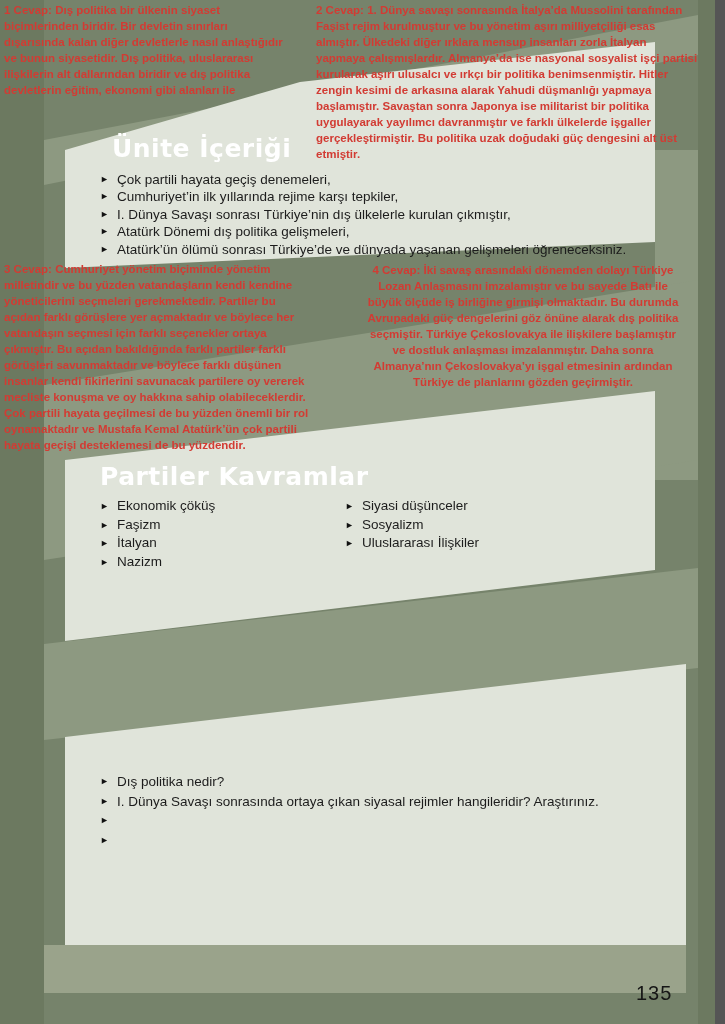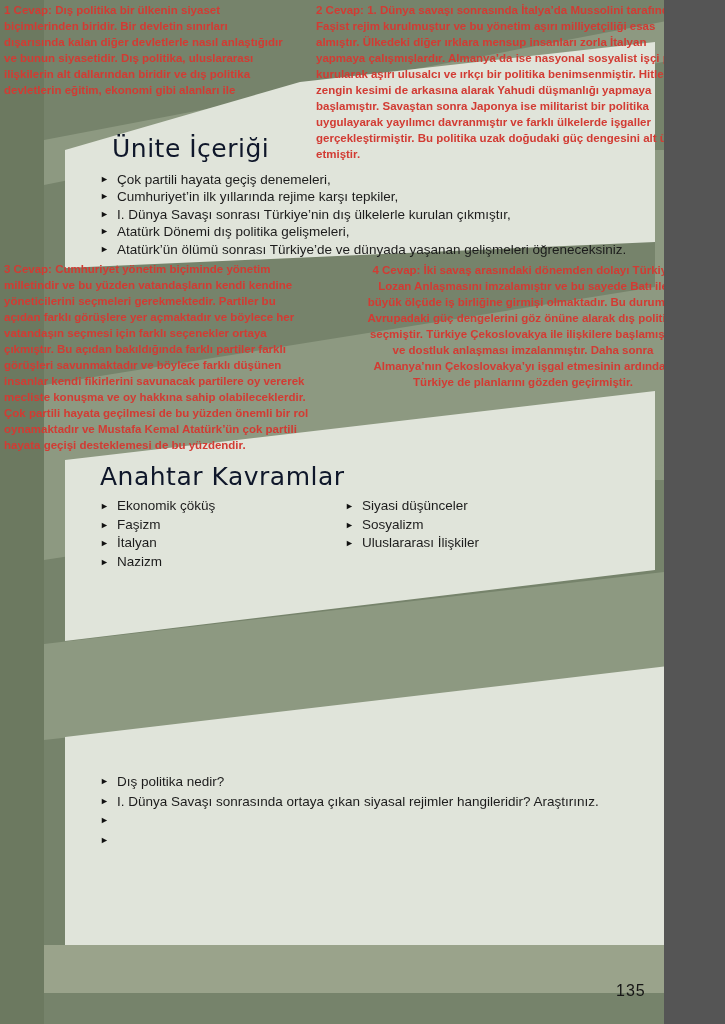--- a/index.html
+++ b/index.html
@@ -1,17 +1,17 @@
 <!DOCTYPE html>
 <html style="--bg: #76836B; --shade: #6C7960; --band: #8D9981; --panel: #E0E4DA; --red: #D23B33;"><head>
 <meta charset="utf-8">
 <style>
   html,body{margin:0;padding:0;background:#555;}
   .page{
-    position:relative;width:664px;height:1024px;overflow:hidden;
+    position:relative;width:715px;height:1024px;overflow:hidden;
     background:var(--bg,#76836B);
     font-family:"Liberation Sans",sans-serif;
   }
   .shape{position:absolute;}
   
   .left-col{left:0;top:0;width:44px;height:1024px;background:var(--shade,#6C7960);}
   .right-col{left:698px;top:0;width:27px;height:1024px;background:var(--shade,#6C7960);}
   .right-strip{left:655px;top:150px;width:43px;height:330px;background:var(--band,#8A9680);}
   .bottom-strip{left:44px;top:945px;width:642px;height:48px;background:#9AA38B;}
   
@@ -28,43 +28,43 @@
   .answer{
     position:absolute;color:var(--red,#D23B33);font-weight:700;
     font-size:11.5px;line-height:16px;white-space:pre-line;letter-spacing:0;
   }
   .answer-1{left:4px;top:2px;width:335px;}
   .answer-2{left:316px;top:2px;width:412px;}
   .answer-3{left:4px;top:261px;width:350px;}
   .answer-4{left:344px;top:262px;width:358px;text-align:center;}
   
   .section-title{
-    position:absolute;font-family:"DejaVu Sans",sans-serif;font-weight:400;
-    color:#0f172a;font-size:25px;letter-spacing:.5px;white-space:nowrap;
+    position:absolute;font-family:"DejaVu Sans",sans-serif;font-weight:700;
+    color:#ffffff;font-size:25px;letter-spacing:.5px;white-space:nowrap;
   }
   .title-unite{left:112px;top:134px;}
   .title-anahtar{left:100px;top:462px;}
   .title-hazirlik{left:100px;top:736px;}
   
   .list{position:absolute;color:#1c1c1c;}
   .row{display:flex;align-items:flex-start;}
   .bullet{flex:0 0 17px;font-size:9px;color:#111;}
   .row .txt{white-space:pre-line;}
   .list-unite{left:100px;top:171px;width:585px;font-size:13.5px;}
   .list-unite .row{line-height:17.4px;}
   .list-unite .bullet{line-height:17.4px;}
   .list-anahtar-left{left:100px;top:497px;width:230px;font-size:13.5px;}
   .list-anahtar-right{left:345px;top:497px;width:250px;font-size:13.5px;}
   .list-anahtar-left .row,.list-anahtar-right .row{line-height:18.6px;}
   .list-anahtar-left .bullet,.list-anahtar-right .bullet{line-height:18.6px;}
   .list-hazirlik{left:100px;top:772px;width:570px;font-size:13.5px;}
   .list-hazirlik .row{line-height:19.6px;}
   .list-hazirlik .bullet{line-height:19.6px;}
   .page-number{
-    position:absolute;left:616px;top:982px;font-size:16px;color:#161616;letter-spacing:1px;
+    position:absolute;left:636px;top:982px;font-size:20px;color:#161616;letter-spacing:1px;
   }
 </style>
 </head>
 <body>
 
 <div class="page">
 
   <div class="shape left-col"></div>
   <div class="shape right-col"></div>
   <div class="shape right-strip"></div>
@@ -130,21 +130,21 @@
     <div class="row">
       <span class="bullet">►</span>
       <span class="txt">Atatürk Dönemi dış politika gelişmeleri,</span>
     </div>
     <div class="row">
       <span class="bullet">►</span>
       <span class="txt">Atatürk’ün ölümü sonrası Türkiye’de ve dünyada yaşanan gelişmeleri öğreneceksiniz.</span>
     </div>
   </div>
 
-  <div class="section-title title-anahtar">Anahtar Kavramlar</div>
+  <div class="section-title title-anahtar">Partiler Kavramlar</div>
   <div class="list list-anahtar-left">
     <div class="row">
       <span class="bullet">►</span>
       <span class="txt">Ekonomik çöküş</span>
     </div>
     <div class="row">
       <span class="bullet">►</span>
       <span class="txt">Faşizm</span>
     </div>
     <div class="row">

